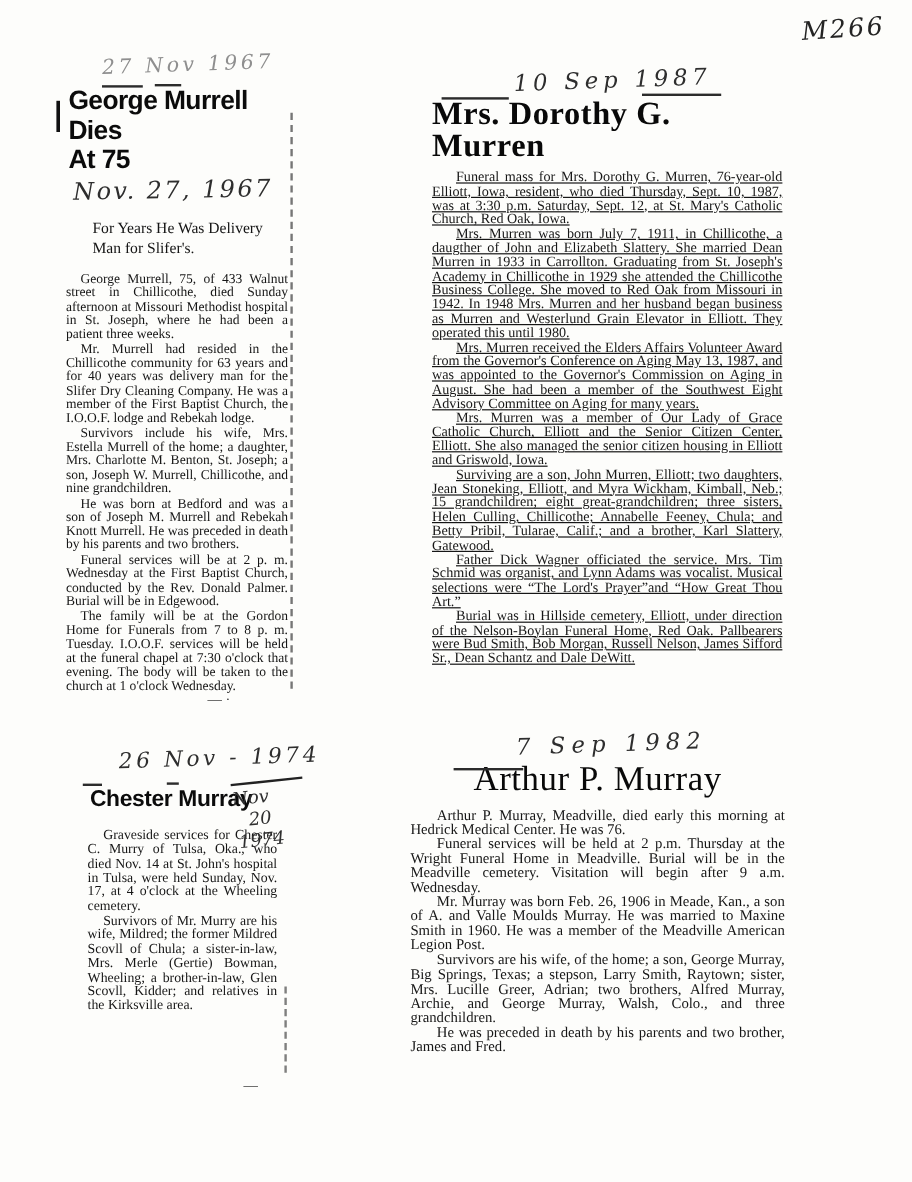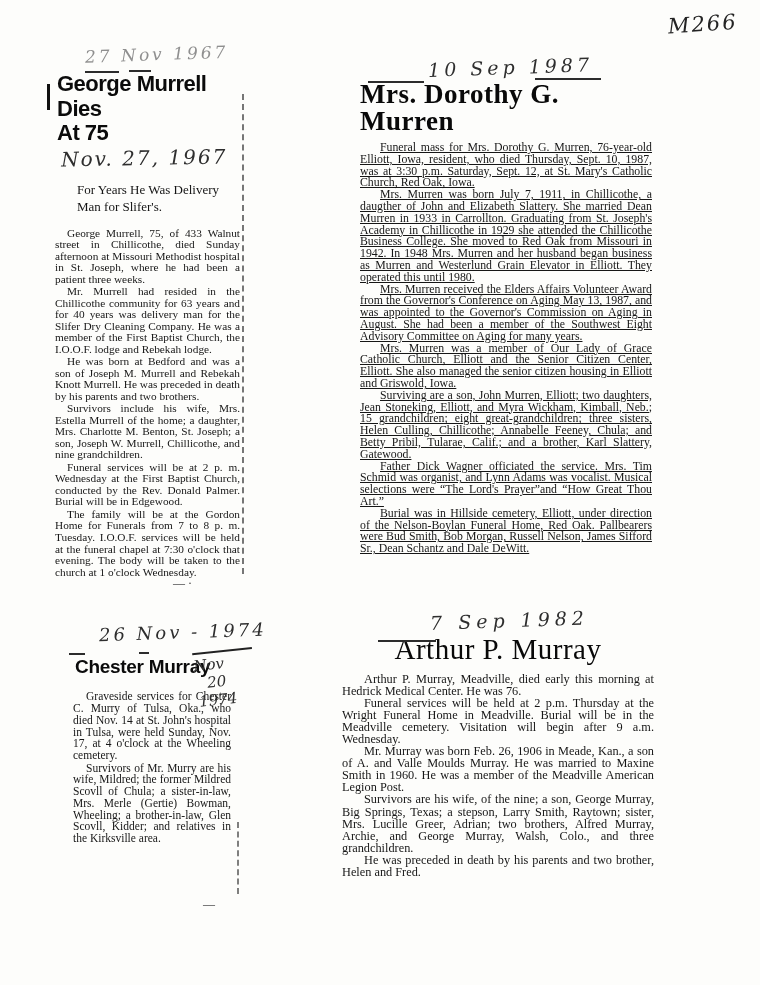--- a/index.html
+++ b/index.html
@@ -92,22 +92,22 @@
     <span class="c1-bar"></span>
     <h1 class="c1-head">
       <span>George Murrell Dies</span><br>
       <span>At 75</span>
       <span class="c1-hw-inline hw">Nov. 27, 1967</span>
     </h1>
     <div class="c1-subhead">For Years He Was Delivery Man for Slifer's.</div>
     <div class="c1-body">
       <p>George Murrell, 75, of 433 Walnut street in Chillicothe, died Sunday afternoon at Missouri Methodist hospital in St. Joseph, where he had been a patient three weeks.</p>
       <p>Mr. Murrell had resided in the Chillicothe community for 63 years and for 40 years was delivery man for the Slifer Dry Cleaning Company. He was a member of the First Baptist Church, the I.O.O.F. lodge and Rebekah lodge.</p>
+      <p>Survivors include his wife, Mrs. Estella Murrell of the home; a daughter, Mrs. Charlotte M. Benton, St. Joseph; a son, Joseph W. Murrell, Chillicothe, and nine grandchildren.</p>
       <p>He was born at Bedford and was a son of Joseph M. Murrell and Rebekah Knott Murrell. He was preceded in death by his parents and two brothers.</p>
-      <p>Survivors include his wife, Mrs. Estella Murrell of the home; a daughter, Mrs. Charlotte M. Benton, St. Joseph; a son, Joseph W. Murrell, Chillicothe, and nine grandchildren.</p>
       <p>Funeral services will be at 2 p. m. Wednesday at the First Baptist Church, conducted by the Rev. Donald Palmer. Burial will be in Edgewood.</p>
       <p>The family will be at the Gordon Home for Funerals from 7 to 8 p. m. Tuesday. I.O.O.F. services will be held at the funeral chapel at 7:30 o'clock that evening. The body will be taken to the church at 1 o'clock Wednesday.</p>
     </div>
     <span class="end-mark c1-end">— ·</span>
     <span class="col-rule"></span>
   </section>
 
   <section class="clip clip-murren">
     <span class="c2-hw-top hw">10 Sep 1987</span>
     <span class="frag" style="left:8px;top:26px;width:56px;"></span>
@@ -145,18 +145,18 @@
   </section>
 
   <section class="clip clip-arthur">
     <span class="c4-hw-top hw">7 Sep 1982</span>
     <span class="frag" style="left:36px;top:32px;width:58px;"></span>
     <h1 class="c4-head">Arthur P. Murray</h1>
     <div class="c4-body">
       <p>Arthur P. Murray, Meadville, died early this morning at Hedrick Medical Center. He was 76.</p>
       <p>Funeral services will be held at 2 p.m. Thursday at the Wright Funeral Home in Meadville. Burial will be in the Meadville cemetery. Visitation will begin after 9 a.m. Wednesday.</p>
       <p>Mr. Murray was born Feb. 26, 1906 in Meade, Kan., a son of A. and Valle Moulds Murray. He was married to Maxine Smith in 1960. He was a member of the Meadville American Legion Post.</p>
-      <p>Survivors are his wife, of the nine; a son, George Murray, Big Springs, Texas; a stepson, Larry Smith, Raytown; sister, Mrs. Lucille Greer, Adrian; two brothers, Alfred Murray, Archie, and George Murray, Walsh, Colo., and three grandchildren.</p>
-      <p>He was preceded in death by his parents and two brother, Helen and Fred.</p>
+      <p>Survivors are his wife, of the home; a son, George Murray, Big Springs, Texas; a stepson, Larry Smith, Raytown; sister, Mrs. Lucille Greer, Adrian; two brothers, Alfred Murray, Archie, and George Murray, Walsh, Colo., and three grandchildren.</p>
+      <p>He was preceded in death by his parents and two brother, James and Fred.</p>
     </div>
   </section>
 
 </div>
 
 </body></html>

